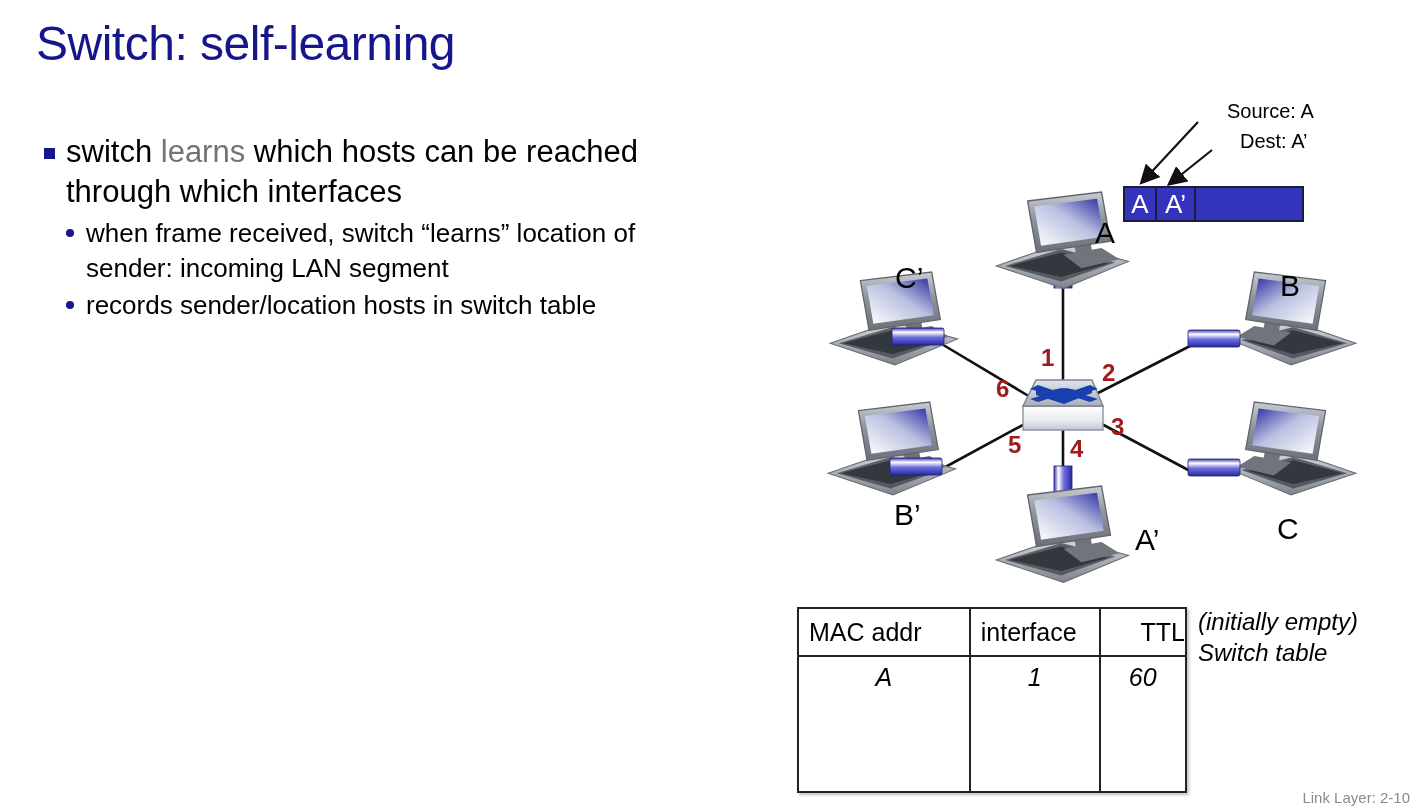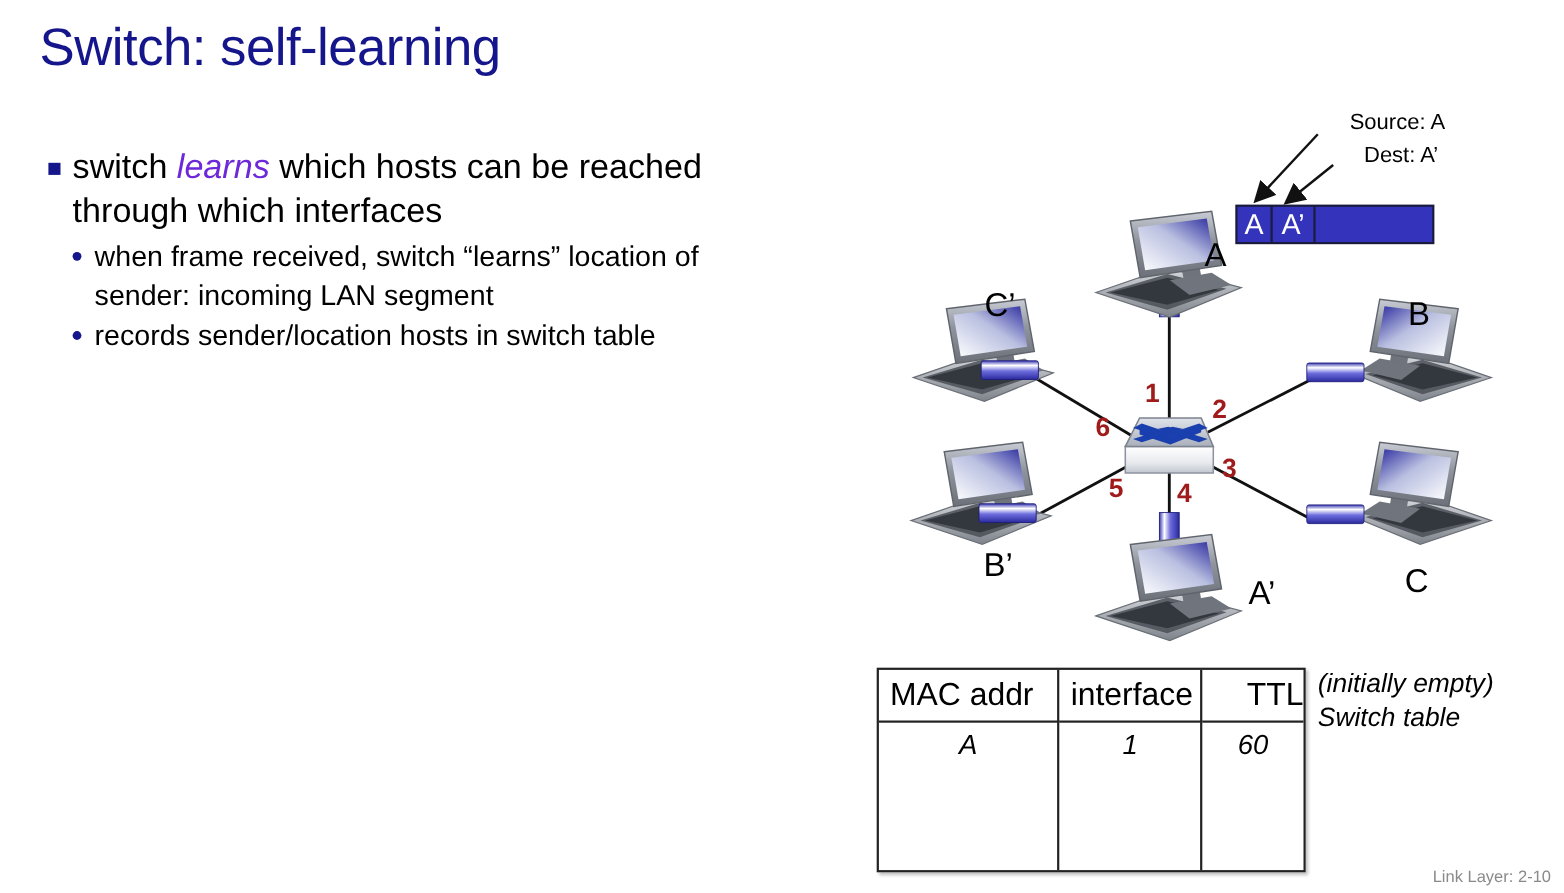--- a/index.html
+++ b/index.html
@@ -26,21 +26,21 @@
   .l1{
     position:relative;
     padding-left:26px;
     font-size:31px;line-height:40px;color:#000;
     margin-bottom:4px;
   }
   .l1 .sq{
     position:absolute;left:4px;top:16px;
     width:11px;height:11px;background:#16168c;
   }
-  .l1 .em{color:#6d28d9;font-style:italic;}
+  .l1 .em{color:#737373;}
   .l2wrap{margin-top:2px;padding-left:22px;}
   .l2{
     position:relative;
     padding-left:24px;
     font-size:26px;line-height:35px;color:#000;
     margin-bottom:2px;
   }
   .l2 .dot{
     position:absolute;left:4px;top:13px;
     width:8px;height:8px;border-radius:50%;background:#16168c;
@@ -77,21 +77,21 @@
     border:2px solid #222;
     box-sizing:border-box;
     background:#fff;
     box-shadow:2px 2px 3px rgba(0,0,0,0.25);
   }
   #swtable table{
     width:100%;height:100%;border-collapse:collapse;
     font-family:"Liberation Sans", sans-serif;
   }
   #swtable th{
-    font-size:29px;font-weight:400;text-align:left;
+    font-size:25px;font-weight:400;text-align:left;
     padding:2px 0 2px 10px;height:42px;
     border-bottom:2px solid #222;
     border-right:2px solid #222;
   }
   #swtable th:last-child{border-right:none;padding-left:40px;}
   #swtable td{
     font-size:25px;font-style:italic;text-align:center;
     vertical-align:top;padding-top:6px;
     border-right:2px solid #222;
   }

